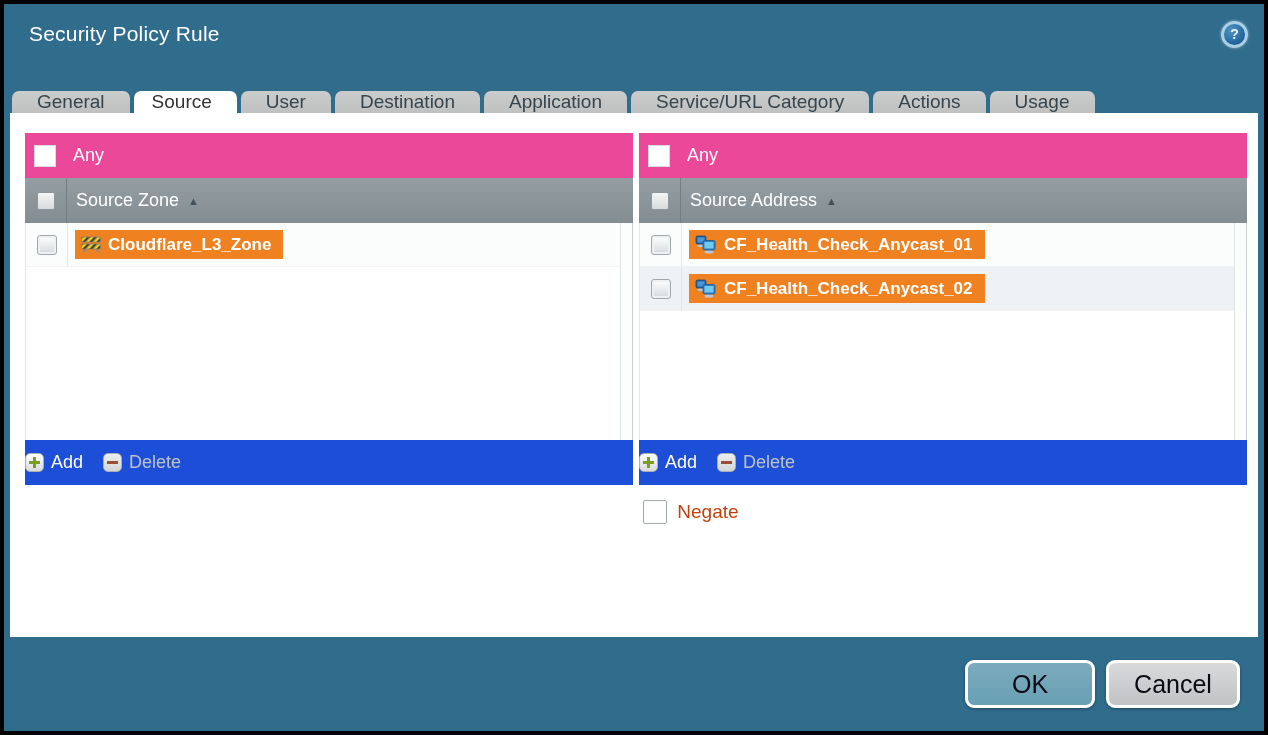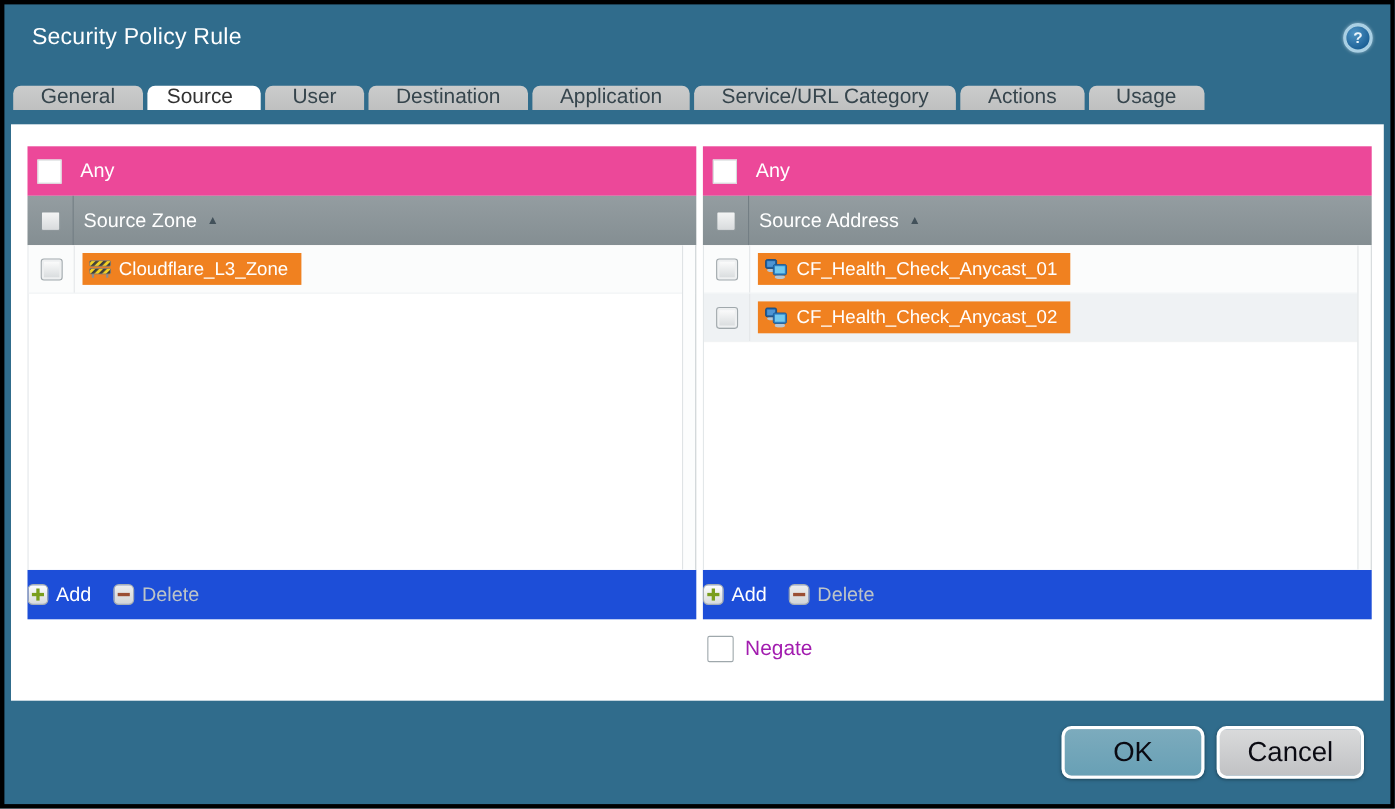--- a/index.html
+++ b/index.html
@@ -27,21 +27,21 @@
     background:radial-gradient(circle at 35% 30%, #4f94c4, #1c6096 75%);
     border:3px solid #aad0e4;
     box-shadow:0 0 3px rgba(255,255,255,.5);
     color:#eaf4fa; font-size:14px; font-weight:bold;
     display:flex; align-items:center; justify-content:center;
     cursor:pointer;
   }
   
   .tabs {
     height:49px; flex:none;
-    display:flex; align-items:center;
+    display:flex; align-items:flex-end;
     padding-left:8px; gap:4px;
   }
   .tab {
     background:linear-gradient(180deg,#cbcccc,#bfc0c0);
     border-radius:7px 7px 0 0;
     padding:0 25px;
     display:flex; align-items:center;
     font-size:19px; color:#36454d;
     cursor:pointer; white-space:nowrap;
   }
@@ -75,23 +75,24 @@
   }
   .col-header .cb-col { border-right:1px solid #737e84; }
   .header-checkbox {
     width:18px; height:18px; border-radius:2px;
     background:linear-gradient(180deg,#f4f5f5,#d8dbdd);
     border:1px solid #8e979b; cursor:pointer;
   }
   .header-label { color:#fff; font-size:18px; margin-left:9px; }
   .sort-arrow { color:#42515a; font-size:11px; margin-left:9px; }
   .list {
-    height:295px; background:#fff; position:relative;
+    height:217px; background:#fff; position:relative;
     border-left:1px solid #e3e7e9; border-right:1px solid #c9cfd2;
     overflow:hidden;
+    font-weight:bold;
   }
   .scroll-track {
     position:absolute; top:0; right:0; bottom:0; width:12px;
     background:#fcfdfd; border-left:1px solid #dfe3e5;
   }
   .row {
     height:44px; display:flex; align-items:center;
     background:#fbfcfc; border-bottom:1px solid #f1f3f4;
   }
   .row:nth-child(even) { background:#eff2f4; }
@@ -136,21 +137,21 @@
   }
   .icon-minus::before { background:#9a4f33; }
   .negate-row {
     margin-top:15px; margin-left:50.6%;
     display:flex; align-items:center; gap:10px;
   }
   .negate-checkbox {
     width:24px; height:24px; background:#fff;
     border:1px solid #9fa8ac; border-radius:2px; cursor:pointer;
   }
-  .negate-label { font-size:19px; color:#a21caf; }
+  .negate-label { font-size:19px; color:#c2410c; }
   
   .dlg-footer {
     flex:1; display:flex; align-items:center; justify-content:flex-end;
     gap:11px; padding-right:24px;
   }
   .btn {
     height:48px; border-radius:9px;
     border:3px solid #fff; font-size:25px;
     font-family:"Liberation Sans", sans-serif;
     display:flex; align-items:center; justify-content:center;

